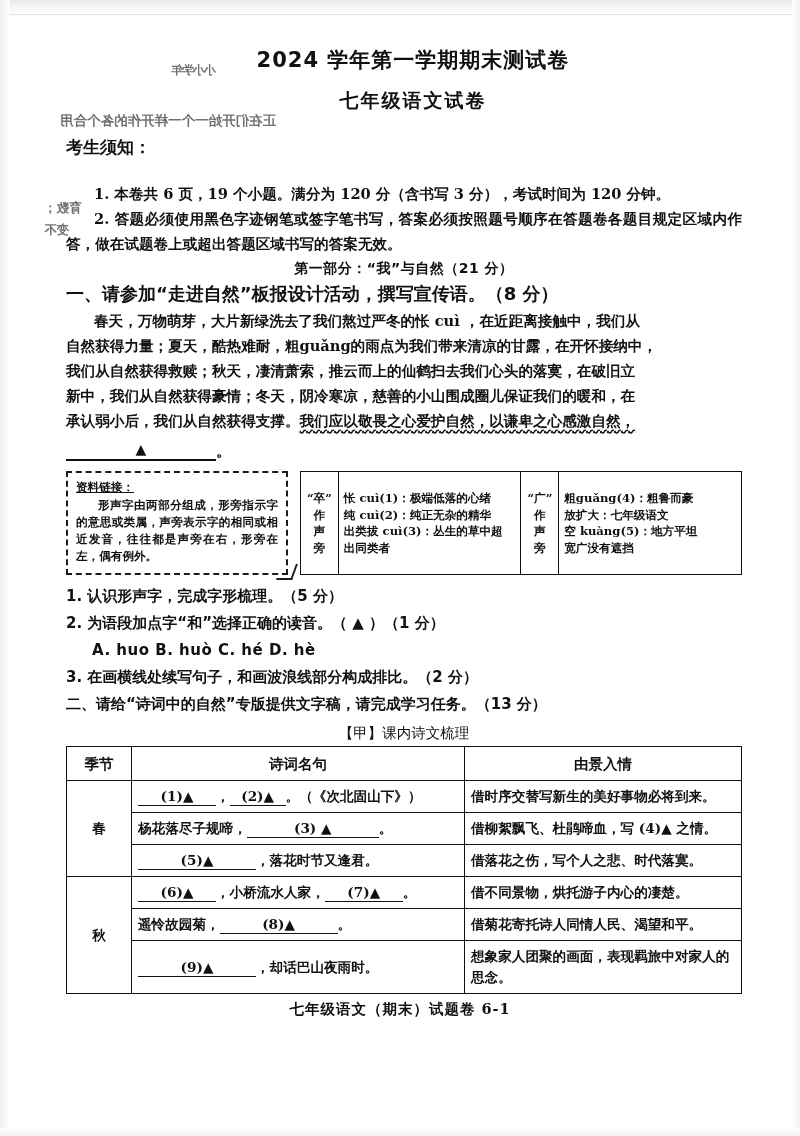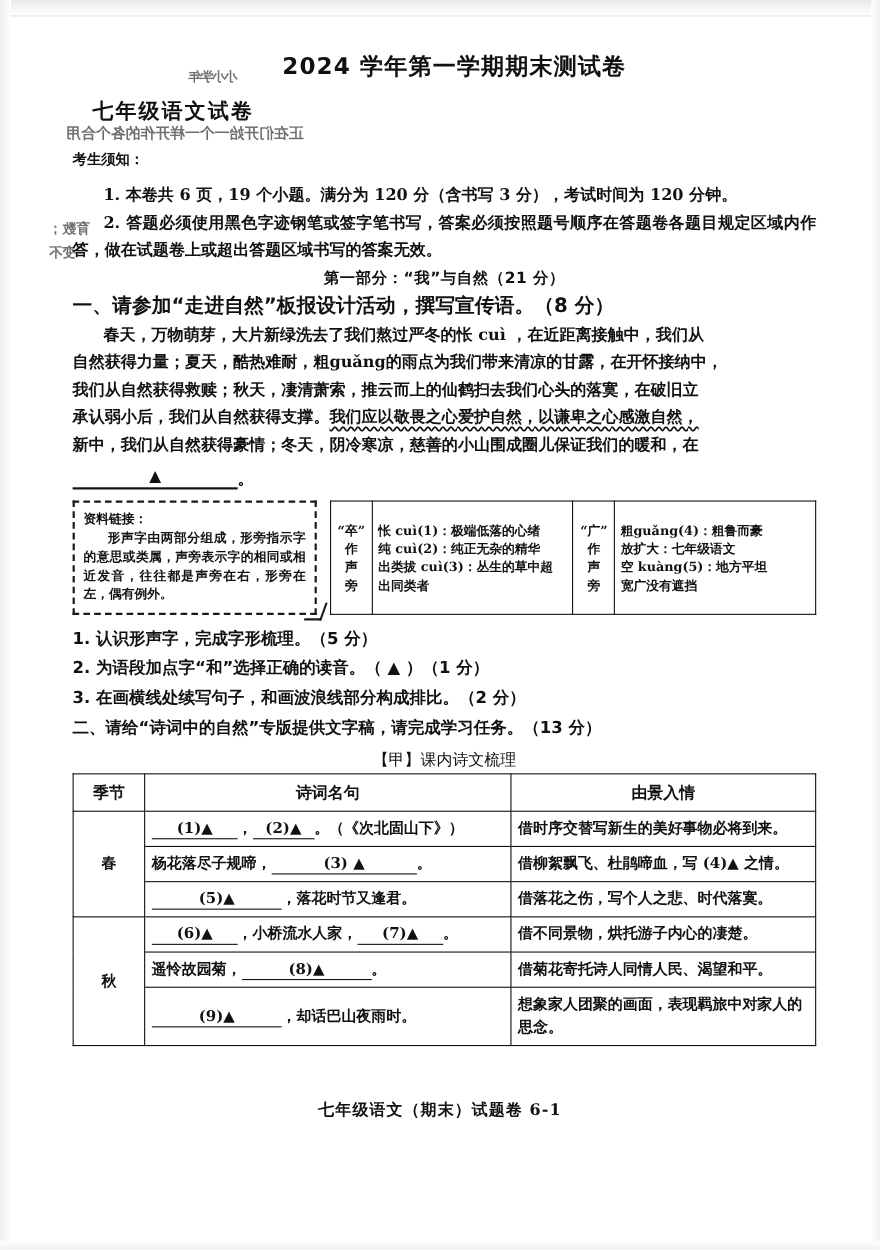--- a/index.html
+++ b/index.html
@@ -63,33 +63,34 @@
   .title-main {
     text-align: center;
     font-family: "DejaVu Sans", "Liberation Sans", sans-serif;
     font-weight: bold;
     font-size: 21px;
     letter-spacing: 1px;
     margin: 0 0 2px 0;
     padding-left: 18px;
   }
   .title-sub {
+    text-align: center;
     font-family: "DejaVu Sans", "Liberation Sans", sans-serif;
     font-weight: bold;
     font-size: 19px;
     letter-spacing: 2px;
     margin: 14px 0 0 0;
     padding-left: 18px;
   }
 
   .notice-head {
     font-family: "DejaVu Sans", "Liberation Sans", sans-serif;
     font-weight: bold;
-    font-size: 13px;
-    margin: 22px 0 11px 0;
+    font-size: 17px;
+    margin: 22px 0 22px 0;
   }
 
   .para {
     font-family: "DejaVu Serif", "Liberation Serif", serif;
     font-weight: bold;
     font-size: 14.6px;
     line-height: 25px;
     text-align: justify;
     margin: 0;
   }
@@ -161,21 +162,21 @@
     border: 2px dashed #1a1a1a;
     width: 222px;
     box-sizing: border-box;
     padding: 6px 8px 8px 8px;
     font-family: "DejaVu Serif", "Liberation Serif", serif;
     font-weight: bold;
     font-size: 11.6px;
     line-height: 17px;
     position: relative;
   }
-  .info-box .ib-title { margin-bottom: 1px; }
+  .info-box .ib-title { margin-bottom: 1px; text-decoration: underline; }
   .info-box .ib-body { text-indent: 22px; text-align: justify; }
   .info-box .corner-fold {
     position: absolute;
     right: -9px; bottom: -7px;
     width: 14px; height: 14px;
     border-right: 2px solid #1a1a1a;
     border-bottom: 2px solid #1a1a1a;
     transform: skewX(-20deg);
   }
 
@@ -296,24 +297,24 @@
     <p class="para indent">2. 答题必须使用黑色字迹钢笔或签字笔书写，答案必须按照题号顺序在答题卷各题目规定区域内作答，做在试题卷上或超出答题区域书写的答案无效。</p>
 
 
     <div class="centered">第一部分：“我”与自然（21 分）</div>
 
     <div class="section-head">一、请参加“走进自然”板报设计活动，撰写宣传语。（8 分）</div>
 
     <p class="para indent">春天，万物萌芽，大片新绿洗去了我们熬过严冬的怅 cuì ，在近距离接触中，我们从</p>
     <p class="para">自然获得力量；夏天，酷热难耐，粗guǎng的雨点为我们带来清凉的甘露，在开怀接纳中，</p>
     <p class="para">我们从自然获得救赎；秋天，凄清萧索，推云而上的仙鹤扫去我们心头的落寞，在破旧立</p>
+    <p class="para">新中，我们从自然获得豪情；冬天，阴冷寒凉，慈善的小山围成圈儿保证我们的暖和，在</p>
     <p class="para">
       <span>承认弱小后，我们从自然获得支撑。</span><span class="wavy">我们应以敬畏之心爱护自然，以谦卑之心感激自然，</span>
     </p>
-    <p class="para">新中，我们从自然获得豪情；冬天，阴冷寒凉，慈善的小山围成圈儿保证我们的暖和，在</p>
 
     <div class="answer-row">
       <span class="blank-rule">▲</span><span>。</span>
     </div>
 
     <div class="boxes-row">
 
       <div class="info-box">
         <div class="ib-title">资料链接：</div>
         <div class="ib-body">形声字由两部分组成，形旁指示字的意思或类属，声旁表示字的相同或相近发音，往往都是声旁在右，形旁在左，偶有例外。</div>
@@ -347,20 +348,21 @@
             <div>空 kuàng(5)：地方平坦</div>
             <div>宽广没有遮挡</div>
           </td>
         </tr>
       </tbody>
         </table>
     </div>
 
     <p class="q-line">1. 认识形声字，完成字形梳理。（5 分）</p>
     <p class="q-line">2. 为语段加点字“和”选择正确的读音。（   ▲   ）（1 分）</p>
+    <p class="q-options">A. huo     B. huò     C. hé     D. hè</p>
     <p class="q-line">3. 在画横线处续写句子，和画波浪线部分构成排比。（2 分）</p>
 
     <p class="q-line">二、请给“诗词中的自然”专版提供文字稿，请完成学习任务。（13 分）</p>
 
     <div class="table-caption">【甲】课内诗文梳理</div>
 
     <table class="poem-table">
       <thead>
         <tr>
           <th class="col-season">季节</th>

